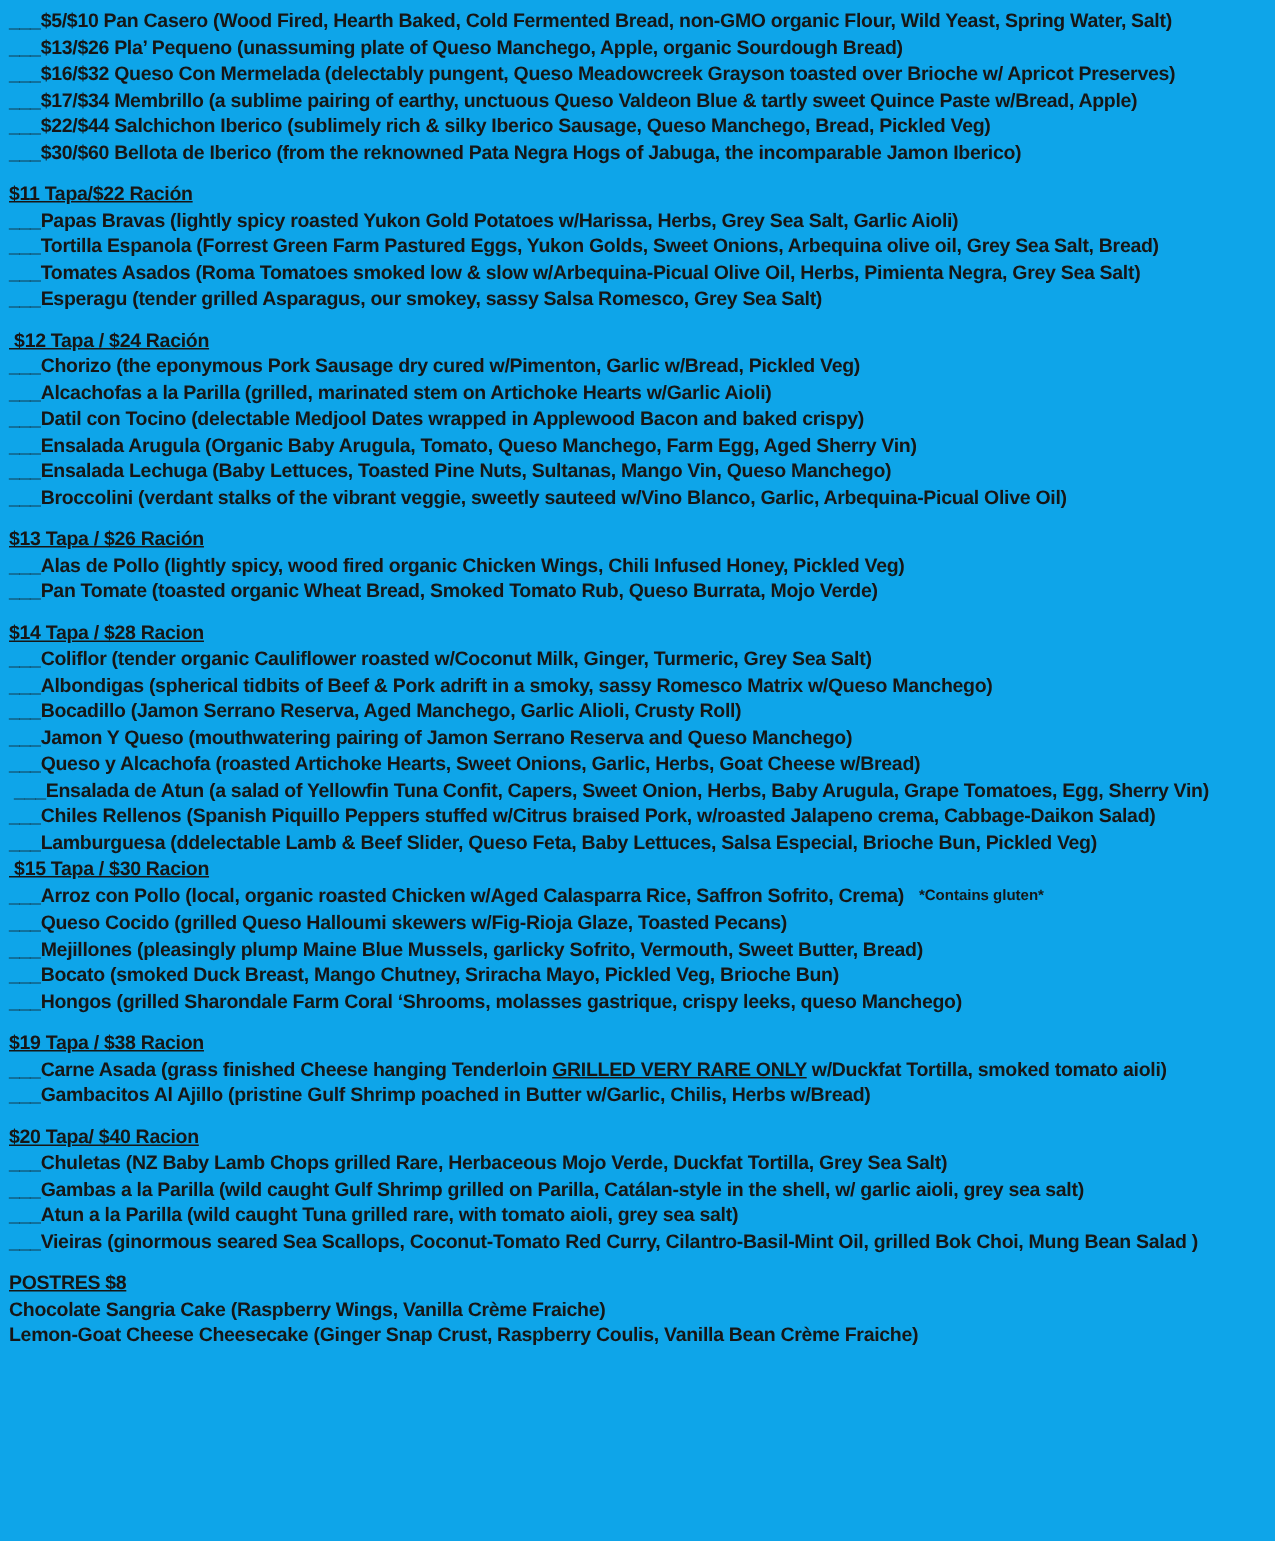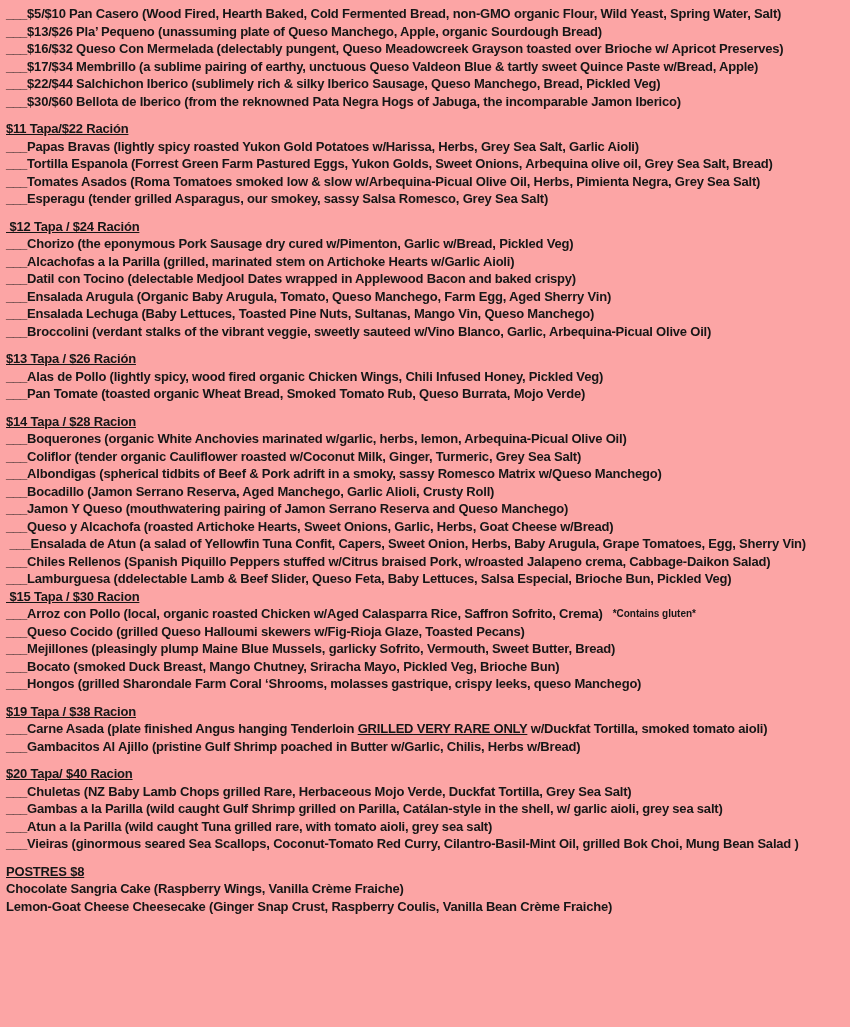--- a/index.html
+++ b/index.html
@@ -6,21 +6,21 @@
     margin: 0;
     padding: 0;
     background: #ffffff;
   }
   .menu-page {
     width: 850px;
     height: 1027px;
     overflow: hidden;
     box-sizing: border-box;
     padding: 5px 0 0 6px;
-    background: #fca5a5;
+    background: #0ea5e9;
     color: #161616;
     font-family: "Liberation Sans", sans-serif;
     font-weight: 700;
     font-size: 13px;
     line-height: 17.5px;
     letter-spacing: -0.2px;
   }
   .section { margin-top: 10px; }
   .section.first, .section.tight { margin-top: 0; }
   .section-header {
@@ -65,41 +65,40 @@
       <div class="menu-item"><span class="item-blank">___</span><span class="item-text">Ensalada Lechuga (Baby Lettuces, Toasted Pine Nuts, Sultanas, Mango Vin, Queso Manchego)</span></div>
       <div class="menu-item"><span class="item-blank">___</span><span class="item-text">Broccolini (verdant stalks of the vibrant veggie, sweetly sauteed w/Vino Blanco, Garlic, Arbequina-Picual Olive Oil)</span></div>
     </div>
     <div class="section">
       <div class="section-header">$13 Tapa / $26 Ración</div>
       <div class="menu-item"><span class="item-blank">___</span><span class="item-text">Alas de Pollo (lightly spicy, wood fired organic Chicken Wings, Chili Infused Honey, Pickled Veg)</span></div>
       <div class="menu-item"><span class="item-blank">___</span><span class="item-text">Pan Tomate (toasted organic Wheat Bread, Smoked Tomato Rub, Queso Burrata, Mojo Verde)</span></div>
     </div>
     <div class="section">
       <div class="section-header">$14 Tapa / $28 Racion</div>
-      <div class="menu-item"><span class="item-blank">___</span><span class="item-text">Boquerones (organic White Anchovies marinated w/garlic, herbs, lemon, Arbequina-Picual Olive Oil)</span></div>
       <div class="menu-item"><span class="item-blank">___</span><span class="item-text">Coliflor (tender organic Cauliflower roasted w/Coconut Milk, Ginger, Turmeric, Grey Sea Salt)</span></div>
       <div class="menu-item"><span class="item-blank">___</span><span class="item-text">Albondigas (spherical tidbits of Beef &amp; Pork adrift in a smoky, sassy Romesco Matrix w/Queso Manchego)</span></div>
       <div class="menu-item"><span class="item-blank">___</span><span class="item-text">Bocadillo (Jamon Serrano Reserva, Aged Manchego, Garlic Alioli, Crusty Roll)</span></div>
       <div class="menu-item"><span class="item-blank">___</span><span class="item-text">Jamon Y Queso (mouthwatering pairing of Jamon Serrano Reserva and Queso Manchego)</span></div>
       <div class="menu-item"><span class="item-blank">___</span><span class="item-text">Queso y Alcachofa (roasted Artichoke Hearts, Sweet Onions, Garlic, Herbs, Goat Cheese w/Bread)</span></div>
       <div class="menu-item"><span class="item-blank"> ___</span><span class="item-text">Ensalada de Atun (a salad of Yellowfin Tuna Confit, Capers, Sweet Onion, Herbs, Baby Arugula, Grape Tomatoes, Egg, Sherry Vin)</span></div>
       <div class="menu-item"><span class="item-blank">___</span><span class="item-text">Chiles Rellenos (Spanish Piquillo Peppers stuffed w/Citrus braised Pork, w/roasted Jalapeno crema, Cabbage-Daikon Salad)</span></div>
       <div class="menu-item"><span class="item-blank">___</span><span class="item-text">Lamburguesa (ddelectable Lamb &amp; Beef Slider, Queso Feta, Baby Lettuces, Salsa Especial, Brioche Bun, Pickled Veg)</span></div>
     </div>
     <div class="section tight">
       <div class="section-header"> $15 Tapa / $30 Racion</div>
       <div class="menu-item"><span class="item-blank">___</span><span class="item-text">Arroz con Pollo (local, organic roasted Chicken w/Aged Calasparra Rice, Saffron Sofrito, Crema)</span><span class="item-note">*Contains gluten*</span></div>
       <div class="menu-item"><span class="item-blank">___</span><span class="item-text">Queso Cocido (grilled Queso Halloumi skewers w/Fig-Rioja Glaze, Toasted Pecans)</span></div>
       <div class="menu-item"><span class="item-blank">___</span><span class="item-text">Mejillones (pleasingly plump Maine Blue Mussels, garlicky Sofrito, Vermouth, Sweet Butter, Bread)</span></div>
       <div class="menu-item"><span class="item-blank">___</span><span class="item-text">Bocato (smoked Duck Breast, Mango Chutney, Sriracha Mayo, Pickled Veg, Brioche Bun)</span></div>
       <div class="menu-item"><span class="item-blank">___</span><span class="item-text">Hongos (grilled Sharondale Farm Coral ‘Shrooms, molasses gastrique, crispy leeks, queso Manchego)</span></div>
     </div>
     <div class="section">
       <div class="section-header">$19 Tapa / $38 Racion</div>
-      <div class="menu-item"><span class="item-blank">___</span><span>Carne Asada (plate finished Angus hanging Tenderloin </span><span class="underlined-phrase">GRILLED VERY RARE ONLY</span><span> w/Duckfat Tortilla, smoked tomato aioli)</span></div>
+      <div class="menu-item"><span class="item-blank">___</span><span>Carne Asada (grass finished Cheese hanging Tenderloin </span><span class="underlined-phrase">GRILLED VERY RARE ONLY</span><span> w/Duckfat Tortilla, smoked tomato aioli)</span></div>
       <div class="menu-item"><span class="item-blank">___</span><span class="item-text">Gambacitos Al Ajillo (pristine Gulf Shrimp poached in Butter w/Garlic, Chilis, Herbs w/Bread)</span></div>
     </div>
     <div class="section">
       <div class="section-header">$20 Tapa/ $40 Racion</div>
       <div class="menu-item"><span class="item-blank">___</span><span class="item-text">Chuletas (NZ Baby Lamb Chops grilled Rare, Herbaceous Mojo Verde, Duckfat Tortilla, Grey Sea Salt)</span></div>
       <div class="menu-item"><span class="item-blank">___</span><span class="item-text">Gambas a la Parilla (wild caught Gulf Shrimp grilled on Parilla, Catálan-style in the shell, w/ garlic aioli, grey sea salt)</span></div>
       <div class="menu-item"><span class="item-blank">___</span><span class="item-text">Atun a la Parilla (wild caught Tuna grilled rare, with tomato aioli, grey sea salt)</span></div>
       <div class="menu-item"><span class="item-blank">___</span><span class="item-text">Vieiras (ginormous seared Sea Scallops, Coconut-Tomato Red Curry, Cilantro-Basil-Mint Oil, grilled Bok Choi, Mung Bean Salad )</span></div>
     </div>
     <div class="section">

